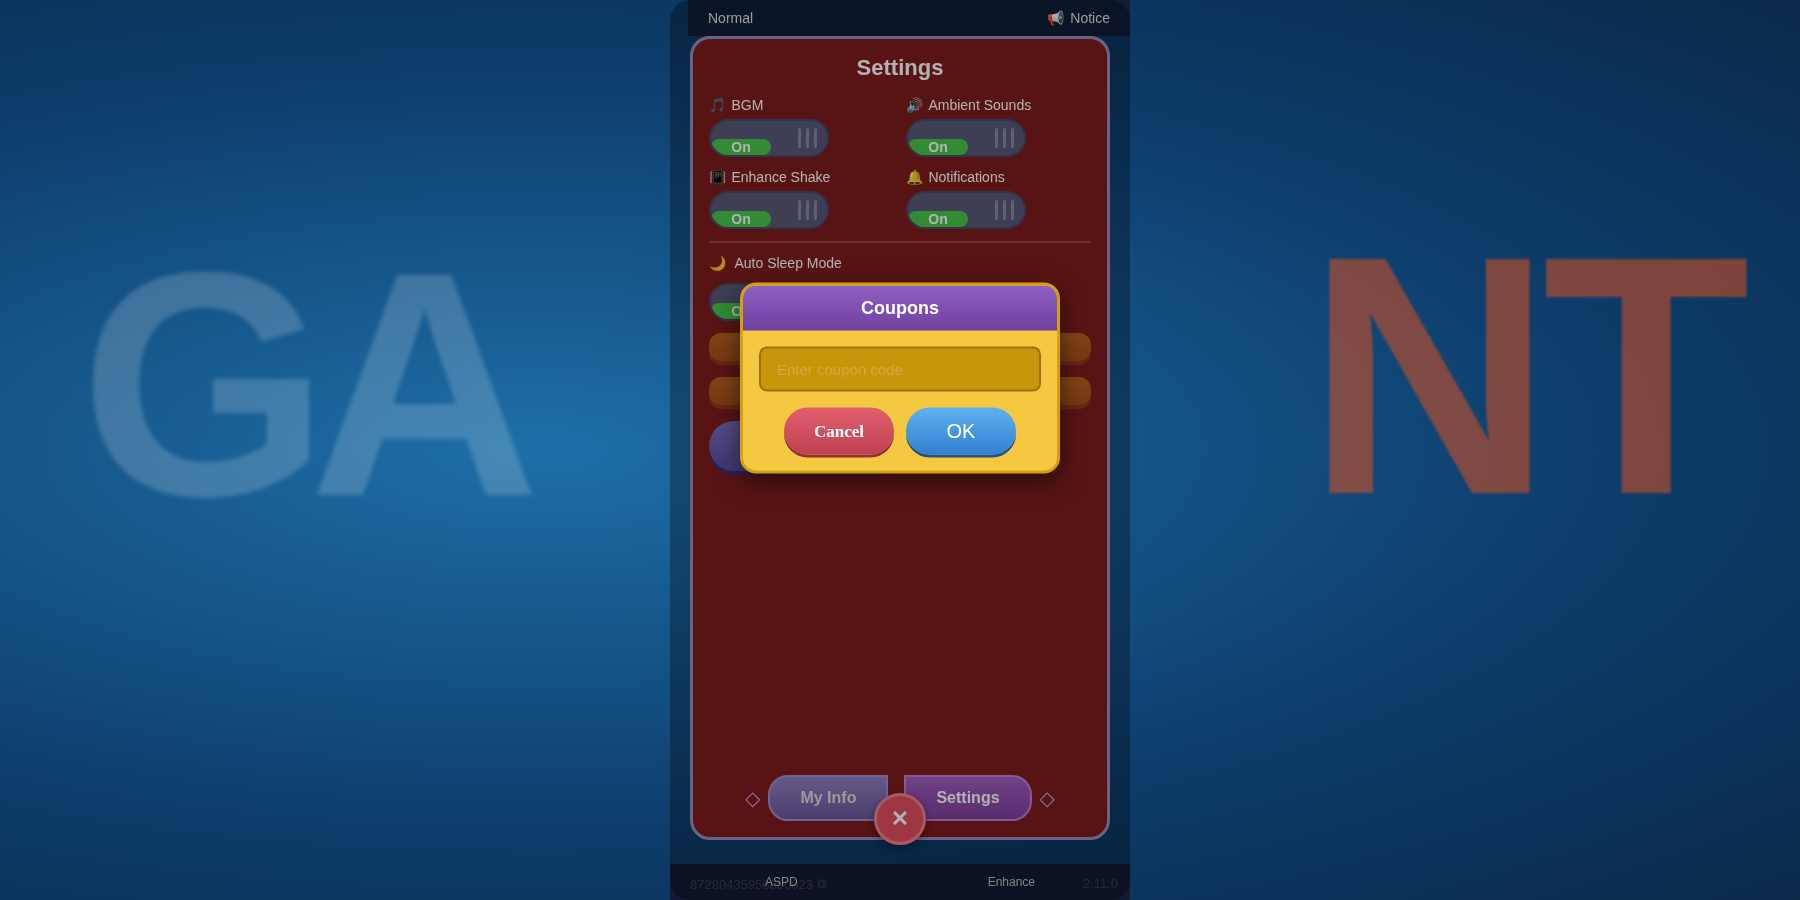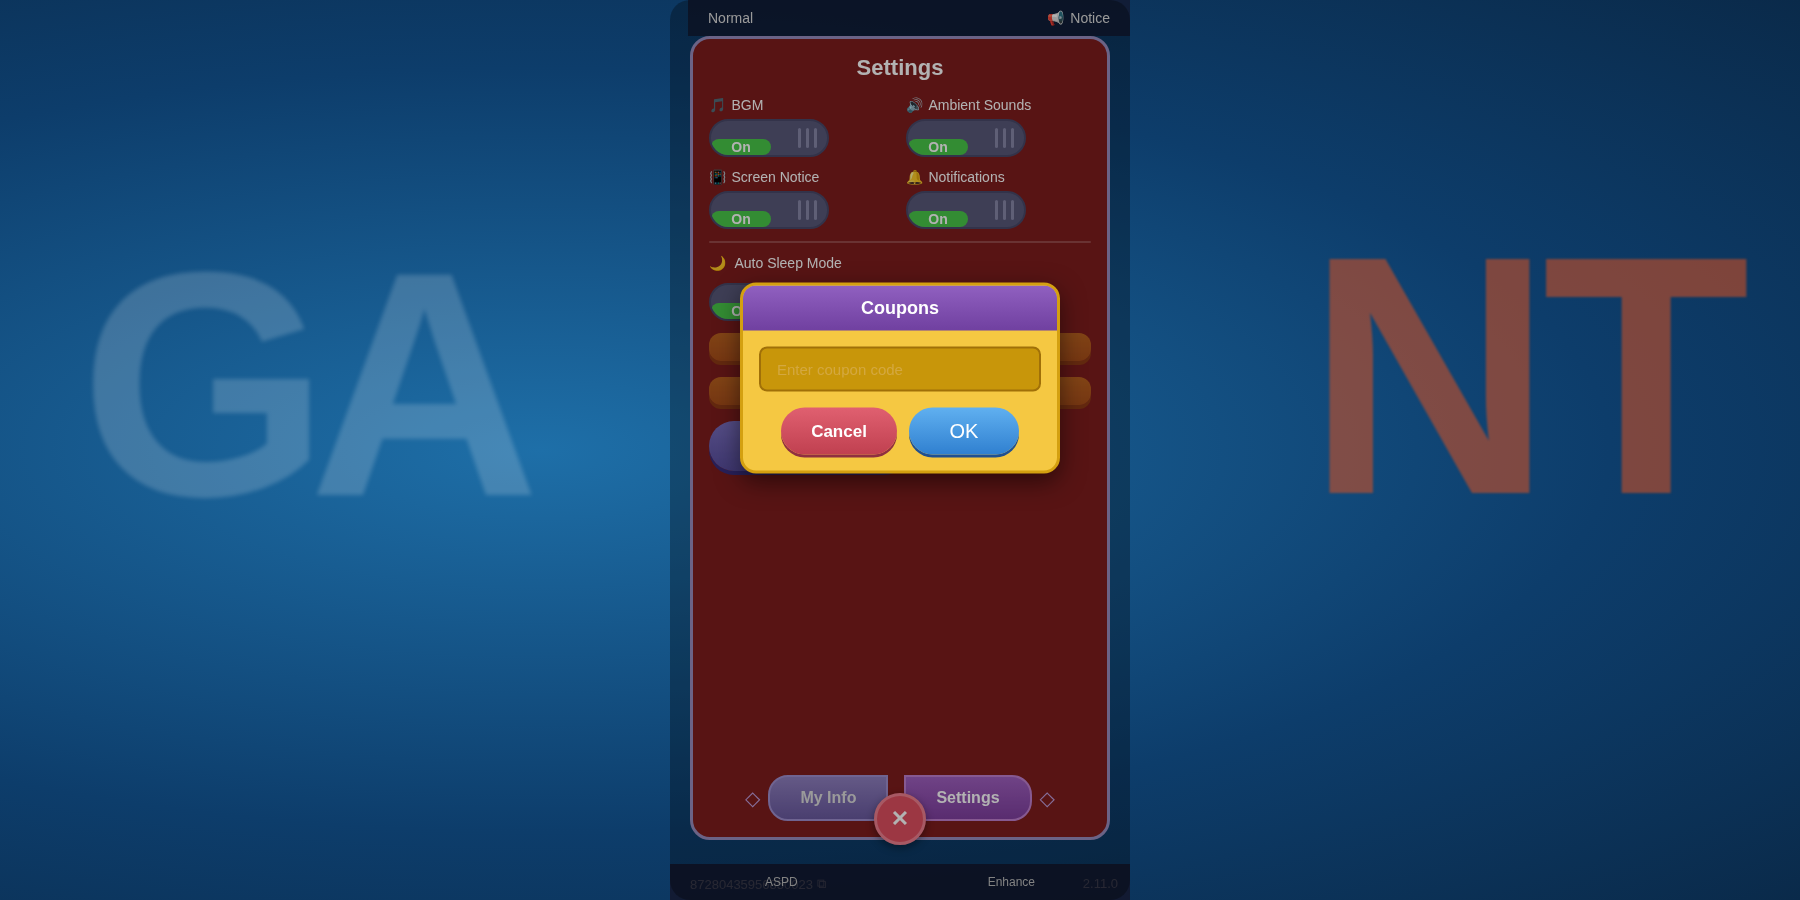--- a/index.html
+++ b/index.html
@@ -383,20 +383,21 @@
       background: linear-gradient(180deg, #e06070 0%, #c04050 100%);
       border: none;
       border-radius: 24px;
       color: white;
       font-size: 17px;
       font-weight: bold;
       padding: 12px 30px;
       cursor: pointer;
       box-shadow: 0 3px 0 #903040;
       min-width: 110px;
+      font-family: Liberation Serif, serif;
     }
 
     .btn-ok {
       background: linear-gradient(180deg, #60b0f0 0%, #3080d0 100%);
       border: none;
       border-radius: 24px;
       color: white;
       font-size: 20px;
       font-weight: normal;
       padding: 12px 30px;
@@ -463,21 +464,21 @@
             <div class="toggle-line"></div>
             <div class="toggle-line"></div>
             <div class="toggle-line"></div>
           </div>
         </div>
       </div>
 
       <div class="setting-item">
         <div class="setting-label">
           <span>📳</span>
-          <span>Screen Notice</span>
+          <span>Enhance Shake</span>
         </div>
         <div class="toggle-container">
           <div class="toggle-on">On</div>
           <div class="toggle-lines">
             <div class="toggle-line"></div>
             <div class="toggle-line"></div>
             <div class="toggle-line"></div>
           </div>
         </div>
       </div>

